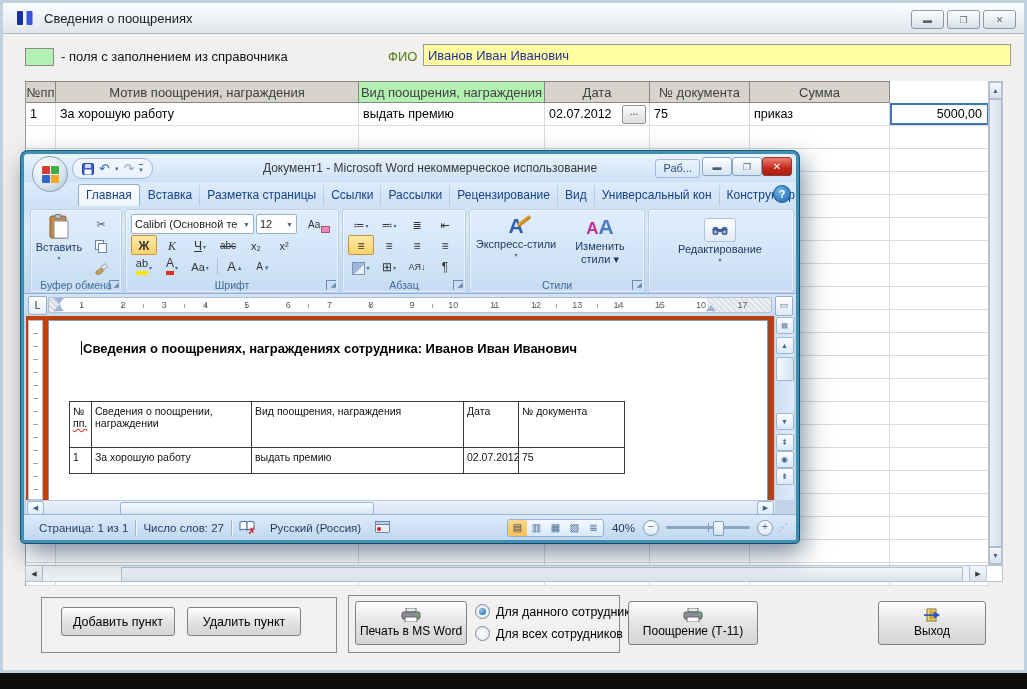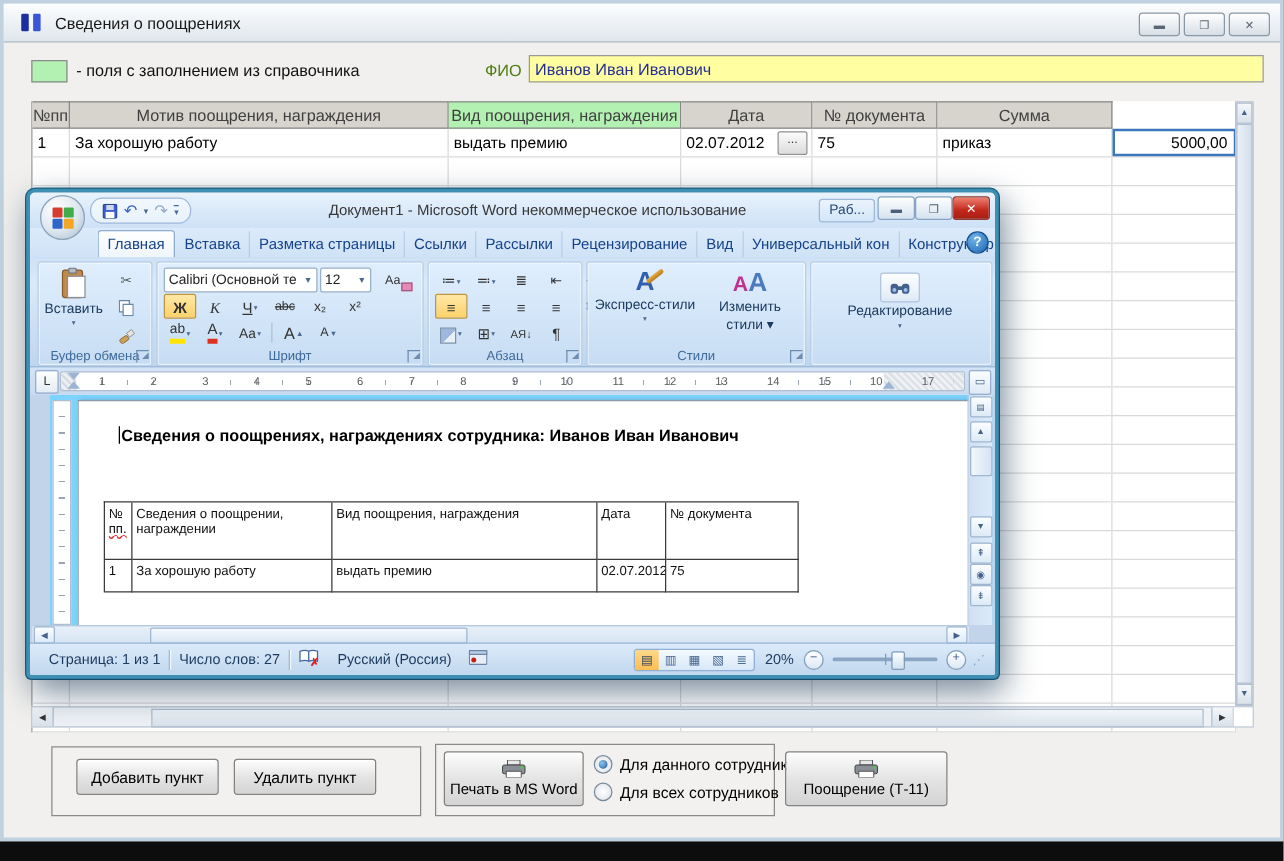--- a/index.html
+++ b/index.html
@@ -100,21 +100,21 @@
   .rbar{position:absolute;left:24px;top:3px;width:724px;height:16px;background:#fff;border:1px solid #aebdd0;border-radius:2px;box-sizing:border-box;display:flex;padding-left:12px;font-size:9px;color:#5a5a5a;overflow:hidden;background-image:repeating-linear-gradient(90deg,transparent 0 20.15px,#9aa6b4 20.15px 20.65px);background-size:724px 4px;background-position:12px 6px;background-repeat:no-repeat}
   .rbar::before{content:"";position:absolute;left:0;top:0;bottom:0;width:12px;background:repeating-linear-gradient(45deg,#d4dae0 0 2px,#ebeef2 2px 4px)}
   .rbar::after{content:"";position:absolute;left:658px;top:0;bottom:0;width:64px;background:repeating-linear-gradient(45deg,#d4dae0 0 2px,#ebeef2 2px 4px);opacity:.8}
   .rnum{flex:none;width:41.3px;text-align:center;line-height:14px;position:relative;z-index:2}
   .ind{position:absolute;z-index:3;width:0;height:0}
   .ind.first{left:30px;top:4px;border-left:5px solid transparent;border-right:5px solid transparent;border-top:6px solid #9db4d4}
   .ind.left{left:30px;top:11px;border-left:5px solid transparent;border-right:5px solid transparent;border-bottom:6px solid #9db4d4}
   .ind.right{left:682px;top:11px;border-left:5px solid transparent;border-right:5px solid transparent;border-bottom:6px solid #9db4d4}
   .rtoggle{position:absolute;right:3px;top:2px;width:16px;height:18px;background:linear-gradient(#fbfdff,#dfeaf5);border:1px solid #98accc;border-radius:2px;font-size:9px;color:#4a6a92;text-align:center;line-height:17px}
 
-  .wdoc{position:absolute;left:16px;right:2px;top:162px;height:184px;background:#7dd3fc;overflow:hidden}
+  .wdoc{position:absolute;left:2px;right:2px;top:162px;height:184px;background:#c2410c;overflow:hidden}
   .vruler{position:absolute;left:2px;top:4px;width:13px;bottom:0;background:#fff;border:1px solid #b0bece;background-image:repeating-linear-gradient(to bottom,transparent 0 12px,#98a4b4 12px 13px);background-size:5px 100%;background-position:4px 0;background-repeat:no-repeat}
   .page{position:absolute;left:22px;top:4px;width:718px;bottom:-2px;background:#fff;border:1px solid #8b9aa8;border-bottom:none;box-shadow:2px 0 3px rgba(60,80,110,.35)}
   .wheading{position:absolute;left:32px;top:20px;font-weight:bold;font-size:13px;color:#000;white-space:nowrap}
   .caret{display:inline-block;width:1px;height:14px;background:#000;vertical-align:-2px;margin-right:1px}
   .wtable{position:absolute;left:20px;top:80px;display:grid;grid-template-columns:22px 160px 212px 55px 106px;border-left:1px solid #3a3a3a;border-top:1px solid #3a3a3a;font-size:10.5px;color:#111}
   .wtd{border-right:1px solid #3a3a3a;border-bottom:1px solid #3a3a3a;padding:3px 3px 0 3px;box-sizing:border-box;overflow:hidden}
   .wtd.h{height:46px}
   .wtd.d{height:26px}
   .wavy{text-decoration:underline;text-decoration-style:wavy;text-decoration-color:#e03030}
   .wvscroll{position:absolute;right:0;top:0;width:19px;bottom:0;background:linear-gradient(90deg,#cfe0f2,#dcebfa);border-left:1px solid #b6c9de;display:flex;flex-direction:column;align-items:center}
@@ -403,20 +403,29 @@
     </div>
 
     <div class="pbtn col" style="left:625px;top:598px;width:128px;height:42px">
       <svg width="20" height="14" viewBox="0 0 20 14">
           <rect x="5" y="0" width="10" height="4" fill="#e8e8e8" stroke="#555" stroke-width="0.8"></rect>
           <rect x="1" y="4" width="18" height="7" rx="1.5" fill="#8a8f96" stroke="#444" stroke-width="0.8"></rect>
           <rect x="4" y="9" width="12" height="5" fill="#fff" stroke="#555" stroke-width="0.8"></rect>
           <circle cx="16.5" cy="6" r="1" fill="#3bda3b"></circle>
         </svg>
       <span>Поощрение (Т-11)</span>
+    </div>
+    <div class="pbtn col" style="left:875px;top:598px;width:106px;height:42px">
+      <svg width="18" height="14" viewBox="0 0 18 14">
+          <rect x="4" y="1" width="9" height="12" fill="#f2e08a" stroke="#8a6a20" stroke-width="1"></rect>
+          <rect x="6" y="2.5" width="5" height="9" fill="#caa93c"></rect>
+          <path d="M17 7 L11 3.5 L11 10.5 Z" fill="#2850c8"></path>
+          <rect x="1" y="6.3" width="10" height="1.6" fill="#2850c8"></rect>
+        </svg>
+      <span>Выход</span>
     </div>
 
     <div class="word">
       <div class="winner">
 
         <div class="wtitle">
           <span class="wtitle-text">Документ1 - Microsoft Word некоммерческое использование</span>
         </div>
         <div class="orb">
           <span class="orbgrid">
@@ -695,21 +704,21 @@
                 <rect x="0.5" y="0.5" width="14" height="3" fill="#b8cce4" stroke="#6a85a8"></rect>
                 <circle cx="4" cy="8" r="2" fill="#c81e14"></circle>
               </svg></span>
           <span class="vbtns">
             <span class="vb active">▤</span>
             <span class="vb">▥</span>
             <span class="vb">▦</span>
             <span class="vb">▧</span>
             <span class="vb">≣</span>
           </span>
-          <span class="sitem zlabel">20%</span>
+          <span class="sitem zlabel">40%</span>
           <span class="zbtn">−</span>
           <span class="ztrack">
               <span class="ztick"></span>
               <span class="zthumb"></span>
             </span>
           <span class="zbtn">+</span>
           <span class="grip">⋰</span>
         </div>
 
       </div>

